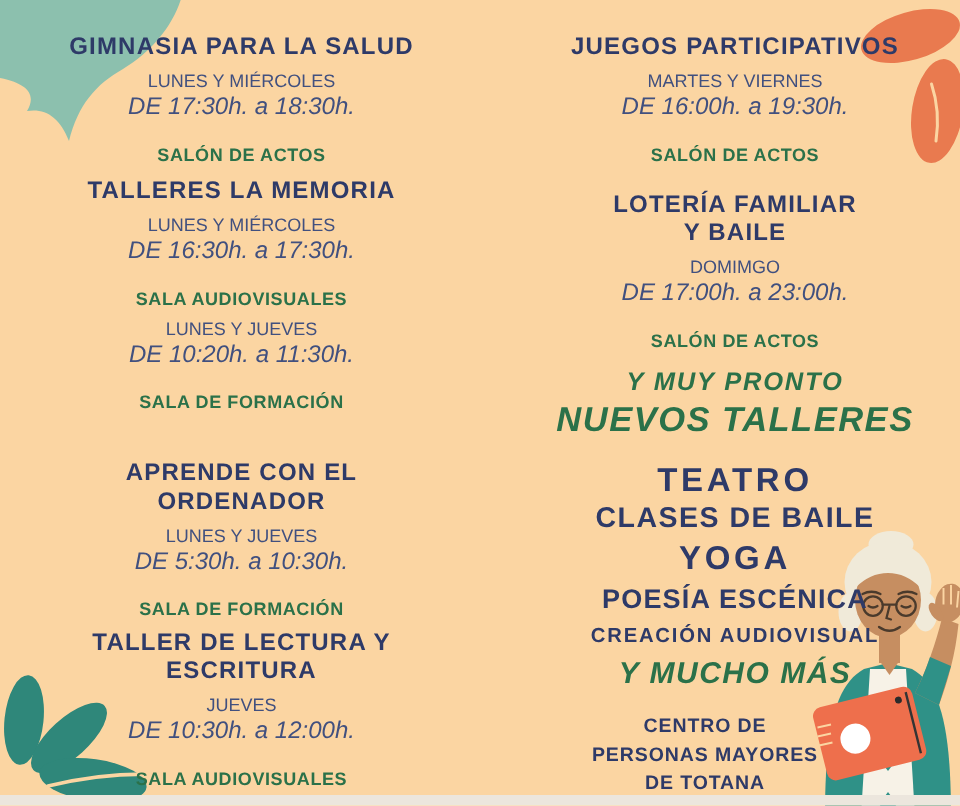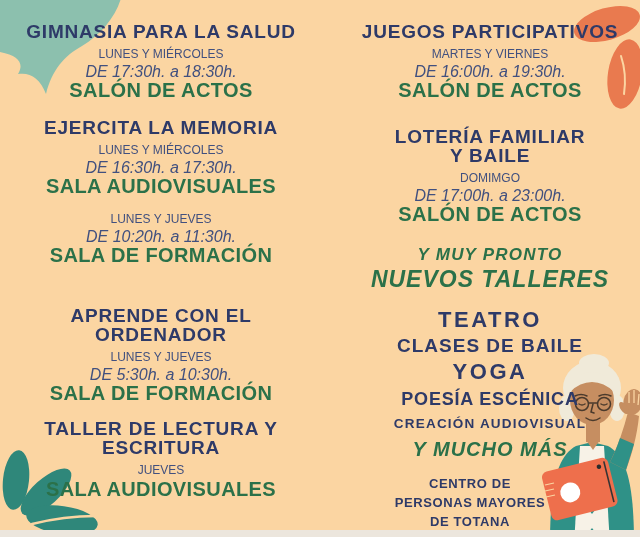--- a/index.html
+++ b/index.html
@@ -22,26 +22,26 @@
   .flyer{
     position:relative;width:640px;height:537px;overflow:hidden;
     background:var(--background);
   }
   .deco{position:absolute;pointer-events:none;}
   .activity{position:absolute;text-align:center;}
   .left-col{left:18px;width:286px;}
   .right-col{left:338px;width:304px;}
   .pre{white-space:pre-line;}
   .a-title{
-    font-size:19px;font-weight:700;letter-spacing:.8px;color:var(--navy);
+    font-size:16px;font-weight:700;letter-spacing:.8px;color:var(--navy);
     line-height:19px;margin-bottom:5px;
   }
   .a-days{font-size:12px;font-weight:500;color:var(--navy-soft);line-height:17px;}
   .a-time{font-size:16px;font-weight:500;color:var(--navy-soft);line-height:17px;font-style:italic;}
-  .a-room{font-size:20px;font-weight:700;letter-spacing:.4px;color:var(--green);line-height:19px;margin-top:1px;}
+  .a-room{font-size:12px;font-weight:700;letter-spacing:.4px;color:var(--green);line-height:19px;margin-top:14px;}
   .coming{position:absolute;left:338px;width:304px;text-align:center;color:var(--green);}
   .c-intro{font-style:italic;font-weight:700;font-size:17px;letter-spacing:1.2px;line-height:21px;}
   .c-headline{font-style:italic;font-weight:700;font-size:23px;letter-spacing:1px;line-height:28px;}
   .upcoming{position:absolute;left:338px;width:304px;text-align:center;color:var(--navy);}
   .u-teatro{font-size:22px;font-weight:700;letter-spacing:2.5px;line-height:27px;}
   .u-clases{font-size:19px;font-weight:700;letter-spacing:1px;line-height:25px;}
   .u-yoga{font-size:22px;font-weight:700;letter-spacing:2.5px;line-height:28px;}
   .u-poesia{font-size:18px;font-weight:700;letter-spacing:.8px;line-height:26px;}
   .u-creacion{font-size:13.5px;font-weight:700;letter-spacing:1.2px;line-height:24px;}
   .u-mas{font-style:italic;font-size:20px;font-weight:700;letter-spacing:1px;line-height:27px;color:var(--green);}
@@ -139,21 +139,21 @@
   </svg>
 
   <section class="activity left-col" style="top:22px">
     <h3 class="a-title pre">GIMNASIA PARA LA SALUD</h3>
     <p class="a-days">LUNES Y MIÉRCOLES</p>
     <p class="a-time">DE 17:30h. a 18:30h.</p>
     <p class="a-room">SALÓN DE ACTOS</p>
   </section>
 
   <section class="activity left-col" style="top:118px">
-    <h3 class="a-title pre">EJERCITA LA MEMORIA</h3>
+    <h3 class="a-title pre">TALLERES LA MEMORIA</h3>
     <p class="a-days">LUNES Y MIÉRCOLES</p>
     <p class="a-time">DE 16:30h. a 17:30h.</p>
     <p class="a-room">SALA AUDIOVISUALES</p>
   </section>
 
   <section class="activity left-col" style="top:211px">
     <p class="a-days">LUNES Y JUEVES</p>
     <p class="a-time">DE 10:20h. a 11:30h.</p>
     <p class="a-room">SALA DE FORMACIÓN</p>
   </section>
@@ -163,20 +163,21 @@
 ORDENADOR</h3>
     <p class="a-days">LUNES Y JUEVES</p>
     <p class="a-time">DE 5:30h. a 10:30h.</p>
     <p class="a-room">SALA DE FORMACIÓN</p>
   </section>
 
   <section class="activity left-col" style="top:419px">
     <h3 class="a-title pre">TALLER DE LECTURA Y
 ESCRITURA</h3>
     <p class="a-days">JUEVES</p>
+    <p class="a-time">DE 10:30h. a 12:00h.</p>
     <p class="a-room">SALA AUDIOVISUALES</p>
   </section>
 
   <section class="activity right-col" style="top:22px">
     <h3 class="a-title pre">JUEGOS PARTICIPATIVOS</h3>
     <p class="a-days">MARTES Y VIERNES</p>
     <p class="a-time">DE 16:00h. a 19:30h.</p>
     <p class="a-room">SALÓN DE ACTOS</p>
   </section>
 

